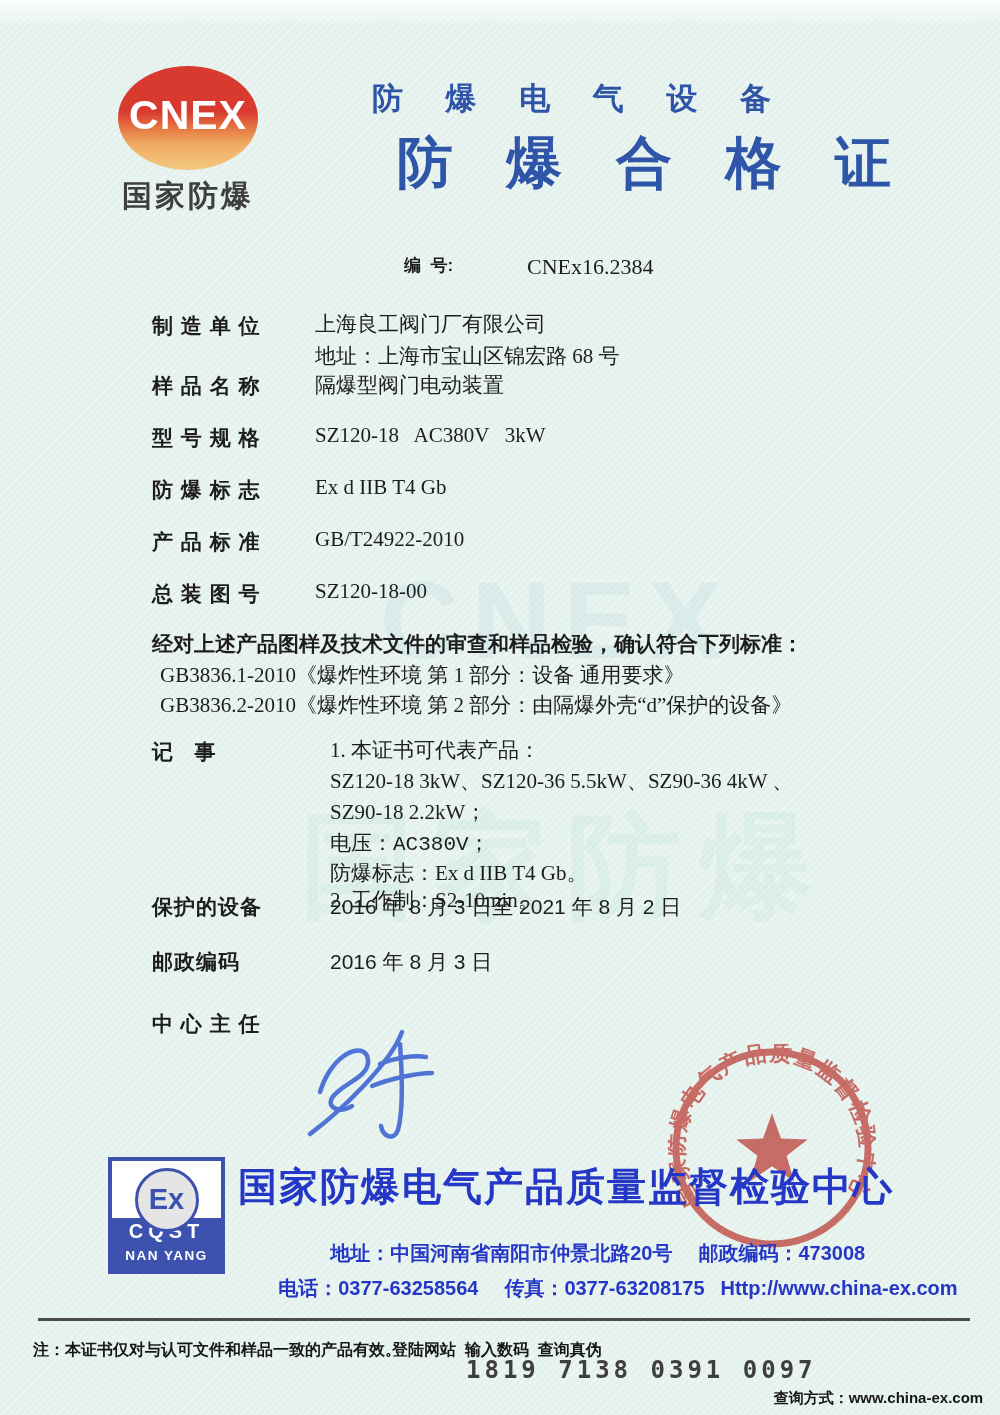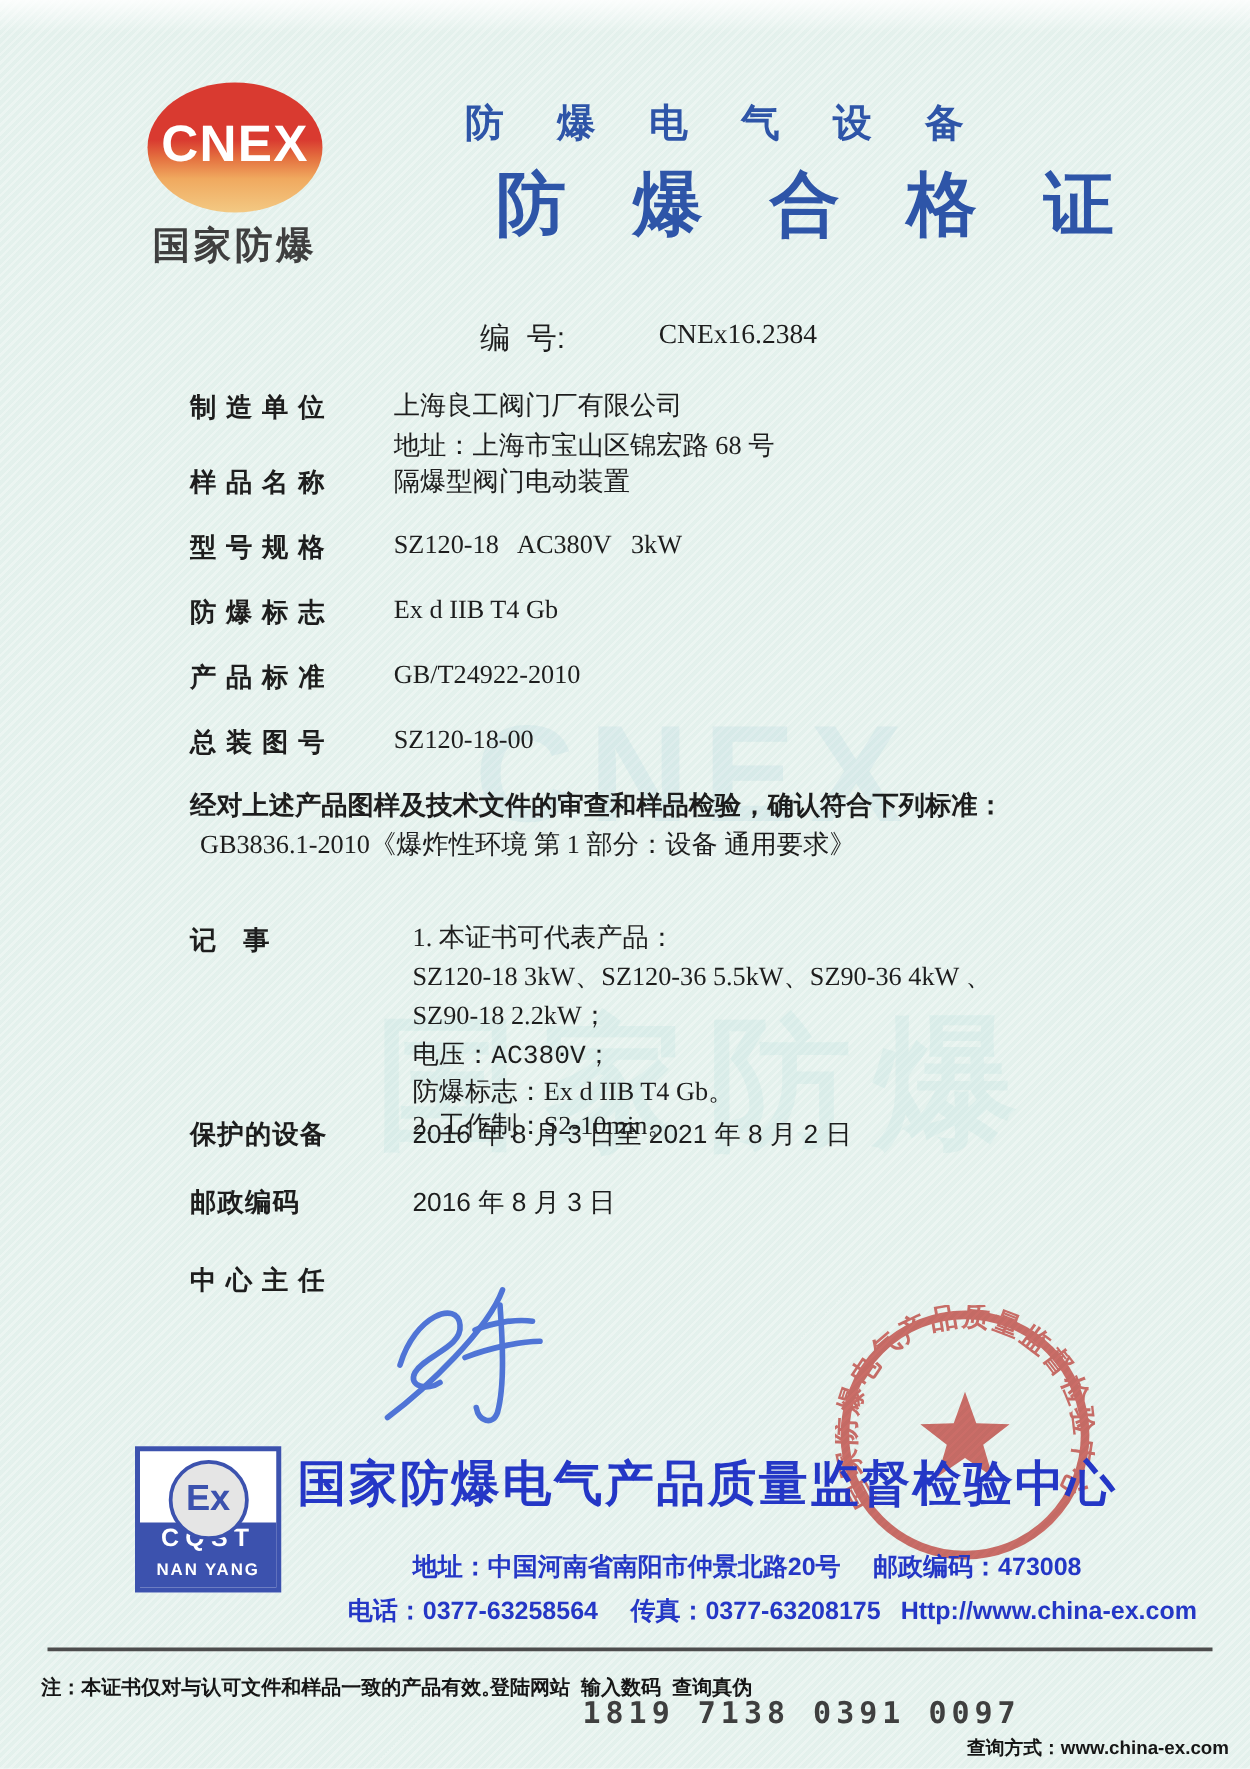--- a/index.html
+++ b/index.html
@@ -18,21 +18,21 @@
     left:118px;top:66px;width:140px;height:104px;border-radius:50%;
     background:linear-gradient(180deg,#d93a30 0%,#d93a30 44%,#e4703f 58%,#f0a95f 74%,#f3c983 100%);
     display:flex;align-items:center;justify-content:center;
   }
   .cnex-text{color:#fff;font-weight:bold;font-size:41px;letter-spacing:1px;transform:translateY(-3px);}
   .logo-caption{left:108px;top:176px;width:160px;text-align:center;font-size:30px;color:#3f3f3f;letter-spacing:3px;font-weight:600;}
   
   .subtitle{left:280px;top:78px;width:600px;text-align:center;font-size:31px;font-weight:bold;color:#2e55a8;letter-spacing:17px;white-space:pre;}
   .title{left:230px;top:126px;width:680px;text-align:right;font-size:56px;font-weight:bold;color:#2e55a8;letter-spacing:19px;white-space:pre;}
   .certno{left:0;top:254px;width:1000px;}
-  .cert-label{position:absolute;left:384px;font-size:24px;font-weight:400;color:#1d1d1d;white-space:pre;}
+  .cert-label{position:absolute;left:404px;font-size:17px;font-weight:700;color:#1d1d1d;white-space:pre;}
   .cert-value{position:absolute;left:527px;font-size:22px;color:#1d1d1d;font-family:"Liberation Serif",serif;white-space:pre;}
   
   .lbl{left:152px;font-size:21px;font-weight:600;color:#1d1d1d;letter-spacing:1px;white-space:pre;}
   .val{left:315px;font-size:21px;color:#1d1d1d;font-family:"Liberation Serif",serif;white-space:pre;}
   .val-sans{left:330px;font-size:21px;color:#1d1d1d;white-space:pre;font-weight:500;}
   .stmt-sans{left:152px;font-size:21px;font-weight:600;color:#1d1d1d;white-space:pre;}
   .stmt-serif{left:160px;font-size:21px;color:#1d1d1d;font-family:"Liberation Serif",serif;white-space:pre;}
   .note-line{left:330px;font-size:21px;color:#1d1d1d;font-family:"Liberation Serif",serif;white-space:pre;}
   
   .sig{left:300px;top:1012px;}
@@ -92,20 +92,21 @@
   <div class="abs val" style="top:475px;">Ex d IIB T4 Gb</div>
 
   <div class="abs lbl" style="top:528px;">产 品 标 准</div>
   <div class="abs val" style="top:527px;">GB/T24922-2010</div>
 
   <div class="abs lbl" style="top:580px;">总 装 图 号</div>
   <div class="abs val" style="top:579px;">SZ120-18-00</div>
 
   <div class="abs stmt-sans" style="top:630px;">经对上述产品图样及技术文件的审查和样品检验，确认符合下列标准：</div>
   <div class="abs stmt-serif" style="top:661px;">GB3836.1-2010《爆炸性环境 第 1 部分：设备 通用要求》</div>
+  <div class="abs stmt-serif" style="top:691px;">GB3836.2-2010《爆炸性环境 第 2 部分：由隔爆外壳“d”保护的设备》</div>
 
   <div class="abs lbl" style="top:738px;">记   事</div>
   <div class="abs note-line" style="top:736px;">1. 本证书可代表产品：</div>
   <div class="abs note-line" style="top:767px;">SZ120-18 3kW、SZ120-36 5.5kW、SZ90-36 4kW 、</div>
   <div class="abs note-line" style="top:798px;">SZ90-18 2.2kW；</div>
   <div class="abs note-line" style="top:829px;font-family:Liberation Mono, monospace;">电压：AC380V；</div>
   <div class="abs note-line" style="top:859px;">防爆标志：Ex d IIB T4 Gb。</div>
   <div class="abs note-line" style="top:886px;">2. 工作制：S2-10min。</div>
 
   <div class="abs lbl" style="top:893px;">保护的设备</div>

